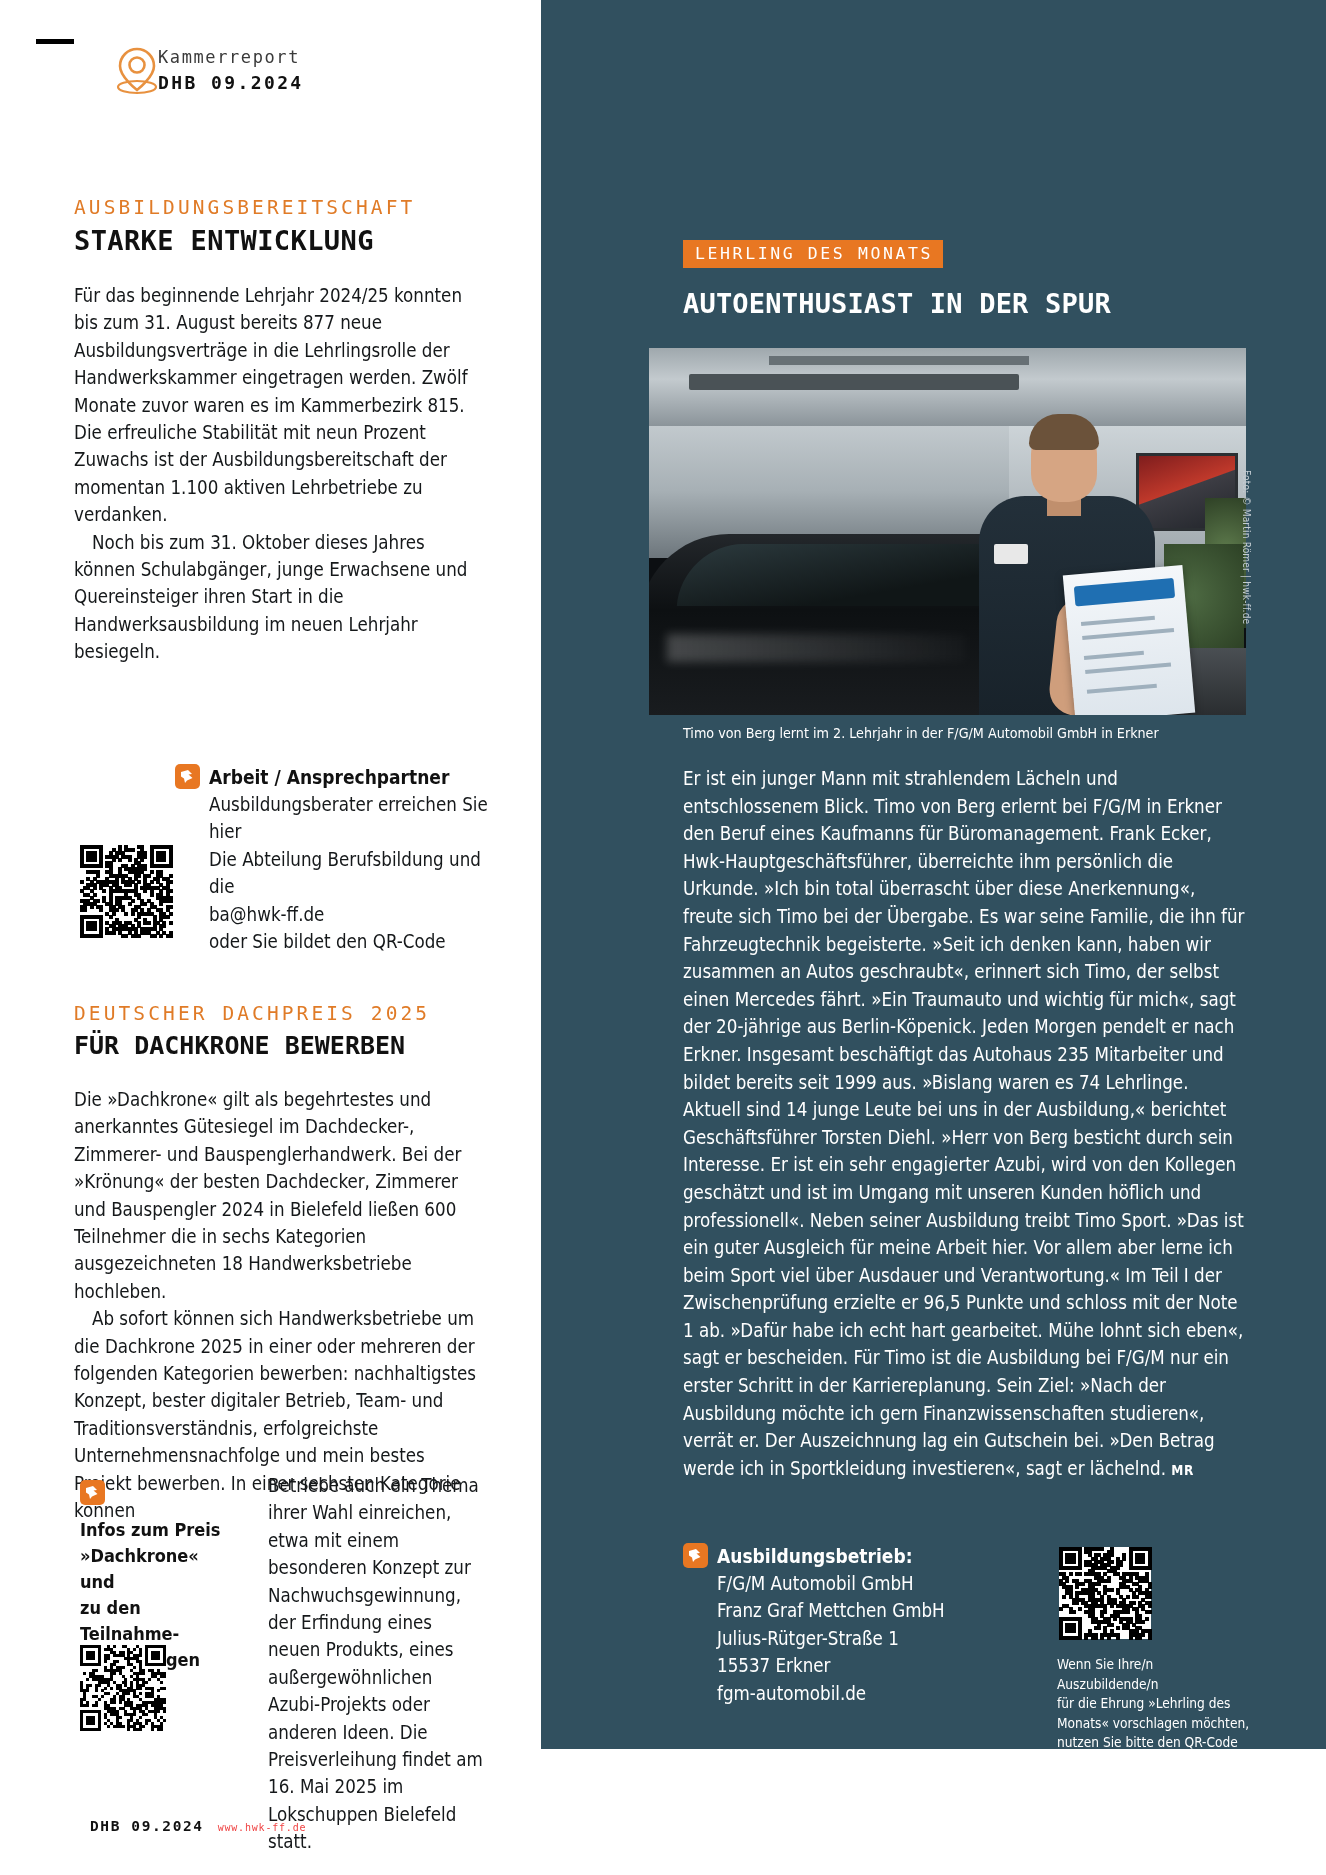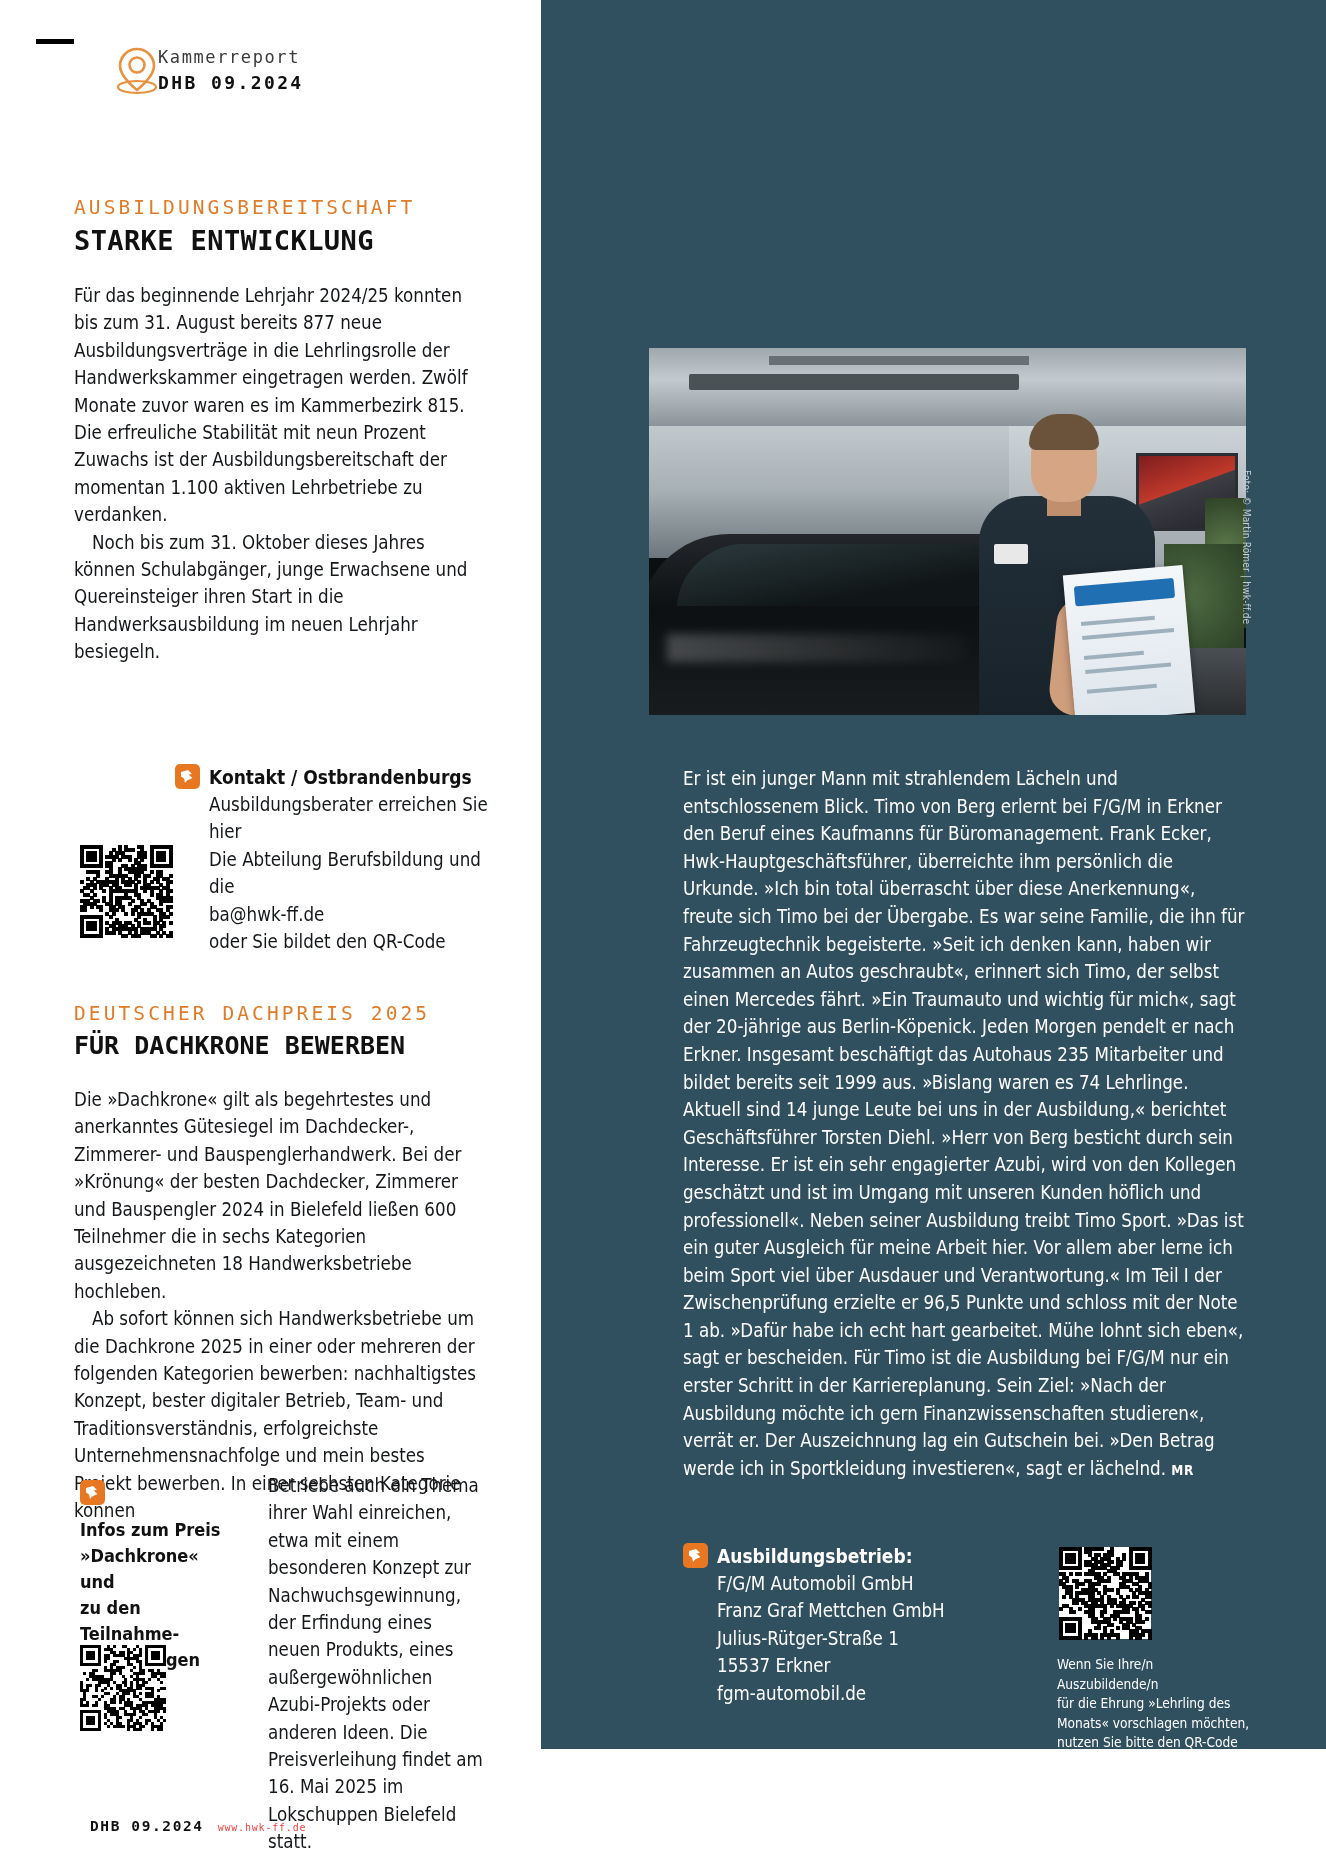--- a/index.html
+++ b/index.html
@@ -445,21 +445,21 @@
     </div>
   </div>
 
   <div class="contact-block">
     <div class="contact-title">
       <span class="bird-icon">
         <svg width="17" height="17" viewBox="0 0 17 17">
           <path d="M2 4 L9 2 L13 6 L9.5 6.5 L13.5 10 L8 12.5 L6 15 L5 10.5 L2 8.5 Z" fill="#ffffff"></path>
         </svg>
       </span>
-      <span>Kontakt / Ostbrandenburgs</span>
+      <span>Arbeit / Ansprechpartner</span>
     </div>
     <div class="contact-lines">
       <div>Ausbildungsberater erreichen Sie hier</div>
       <div>Die Abteilung Berufsbildung und die</div>
       <div>ba@hwk-ff.de</div>
       <div>oder Sie bildet den QR-Code</div>
     </div>
   </div>
 
   <div id="qr-left1" class="qr-frame">
@@ -1339,20 +1339,24 @@
       <div class="q-cell" style="left: 53.3793px; top: 83.0345px; width: 3px; height: 3px;"></div>
       <div class="q-cell" style="left: 56.3448px; top: 83.0345px; width: 3px; height: 3px;"></div>
       <div class="q-cell" style="left: 59.3103px; top: 83.0345px; width: 3px; height: 3px;"></div>
       <div class="q-cell" style="left: 71.1724px; top: 83.0345px; width: 3px; height: 3px;"></div>
       <div class="q-cell" style="left: 77.1034px; top: 83.0345px; width: 3px; height: 3px;"></div>
       <div class="q-cell" style="left: 80.069px; top: 83.0345px; width: 3px; height: 3px;"></div>
     </div>
 
   <div class="wrap-col">Betriebe auch ein Thema ihrer Wahl einreichen, etwa mit einem besonderen Konzept zur Nachwuchsgewinnung, der Erfindung eines neuen Produkts, eines außergewöhnlichen Azubi-Projekts oder anderen Ideen. Die Preisverleihung findet am 16. Mai 2025 im Lokschuppen Bielefeld statt.</div>
 
+  <div class="right-col">
+    <span class="badge">LEHRLING DES MONATS</span>
+    <h1 class="right-headline">AUTOENTHUSIAST IN DER SPUR</h1>
+  </div>
 
   <div class="photo">
     <div class="showroom"></div>
     <div class="backwall"></div>
     <div class="ceiling"></div>
     <div class="ceiling-beam2"></div>
     <div class="ceiling-beam"></div>
     <div class="screen"></div>
     <div class="green2"></div>
     <div class="green"></div>
@@ -1371,20 +1375,21 @@
       <div class="cert-band"></div>
       <div class="cert-line" style="top:48px;width:74px;"></div>
       <div class="cert-line" style="top:62px;width:92px;"></div>
       <div class="cert-line" style="top:82px;width:60px;"></div>
       <div class="cert-line" style="top:96px;width:86px;"></div>
       <div class="cert-line" style="top:116px;width:70px;"></div>
     </div>
   </div>
 
   <div class="photo-credit">Foto: © Martin Römer | hwk-ff.de</div>
+  <div class="caption">Timo von Berg lernt im 2. Lehrjahr in der F/G/M Automobil GmbH in Erkner</div>
 
   <div class="right-body"><span>Er ist ein junger Mann mit strahlendem Lächeln und entschlossenem Blick. Timo von Berg erlernt bei F/G/M in Erkner den Beruf eines Kaufmanns für Büromanagement. Frank Ecker, Hwk-Hauptgeschäftsführer, überreichte ihm persönlich die Urkunde. »Ich bin total überrascht über diese Anerkennung«, freute sich Timo bei der Übergabe. Es war seine Familie, die ihn für Fahrzeugtechnik begeisterte. »Seit ich denken kann, haben wir zusammen an Autos geschraubt«, erinnert sich Timo, der selbst einen Mercedes fährt. »Ein Traumauto und wichtig für mich«, sagt der 20-jährige aus Berlin-Köpenick. Jeden Morgen pendelt er nach Erkner. Insgesamt beschäftigt das Autohaus 235 Mitarbeiter und bildet bereits seit 1999 aus. »Bislang waren es 74 Lehrlinge. Aktuell sind 14 junge Leute bei uns in der Ausbildung,« berichtet Geschäftsführer Torsten Diehl. »Herr von Berg besticht durch sein Interesse. Er ist ein sehr engagierter Azubi, wird von den Kollegen geschätzt und ist im Umgang mit unseren Kunden höflich und professionell«. Neben seiner Ausbildung treibt Timo Sport. »Das ist ein guter Ausgleich für meine Arbeit hier. Vor allem aber lerne ich beim Sport viel über Ausdauer und Verantwortung.« Im Teil I der Zwischenprüfung erzielte er 96,5 Punkte und schloss mit der Note 1 ab. »Dafür habe ich echt hart gearbeitet. Mühe lohnt sich eben«, sagt er bescheiden. Für Timo ist die Ausbildung bei F/G/M nur ein erster Schritt in der Karriereplanung. Sein Ziel: »Nach der Ausbildung möchte ich gern Finanzwissenschaften studieren«, verrät er. Der Auszeichnung lag ein Gutschein bei. »Den Betrag werde ich in Sportkleidung investieren«, sagt er lächelnd. </span><span class="sig">MR</span></div>
 
   <div class="abbetrieb">
     <div class="abbetrieb-title">
       <span class="bird-icon">
         <svg width="17" height="17" viewBox="0 0 17 17">
           <path d="M2 4 L9 2 L13 6 L9.5 6.5 L13.5 10 L8 12.5 L6 15 L5 10.5 L2 8.5 Z" fill="#ffffff"></path>
         </svg>
       </span>

